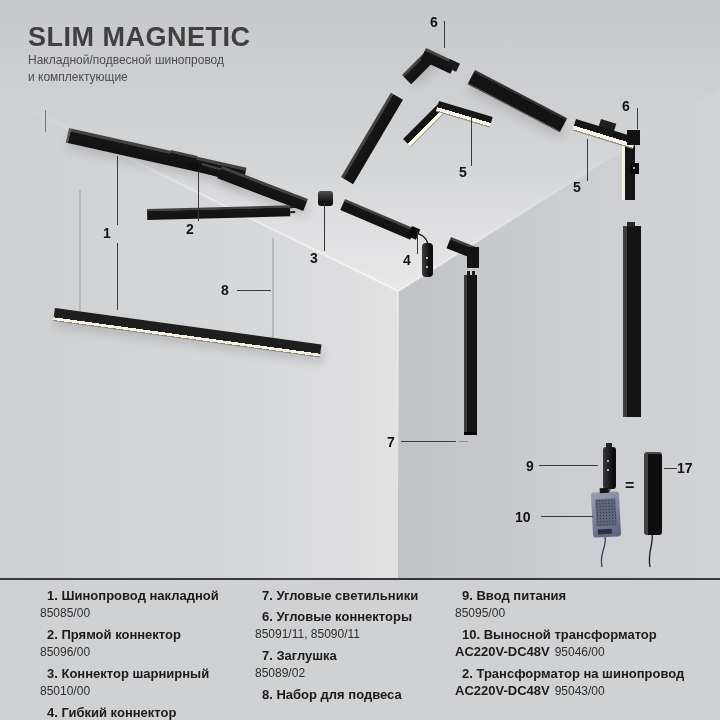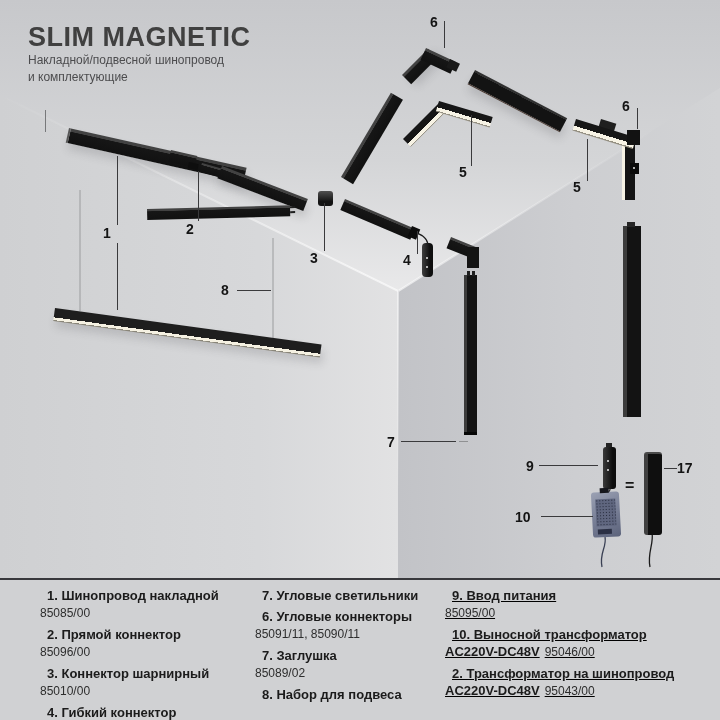--- a/index.html
+++ b/index.html
@@ -200,21 +200,21 @@
       </div>
       <div class="leg-item">
         <div class="leg-t">7. Заглушка</div>
         <div class="leg-a"><b class="b2"></b><span>85089/02</span></div>
       </div>
       <div class="leg-item">
         <div class="leg-t">8. Набор для подвеса</div>
 
       </div>
     </div>
-    <div class="leg-col" style="left:445px;text-decoration:underline;">
+    <div class="leg-col" style="left:455px;">
       <div class="leg-item">
         <div class="leg-t">9. Ввод питания</div>
         <div class="leg-a"><b class="b2"></b><span>85095/00</span></div>
       </div>
       <div class="leg-item">
         <div class="leg-t">10. Выносной трансформатор</div>
         <div class="leg-a"><b class="b2">AC220V-DC48V</b><span>95046/00</span></div>
       </div>
       <div class="leg-item">
         <div class="leg-t">2. Трансформатор на шинопровод</div>

